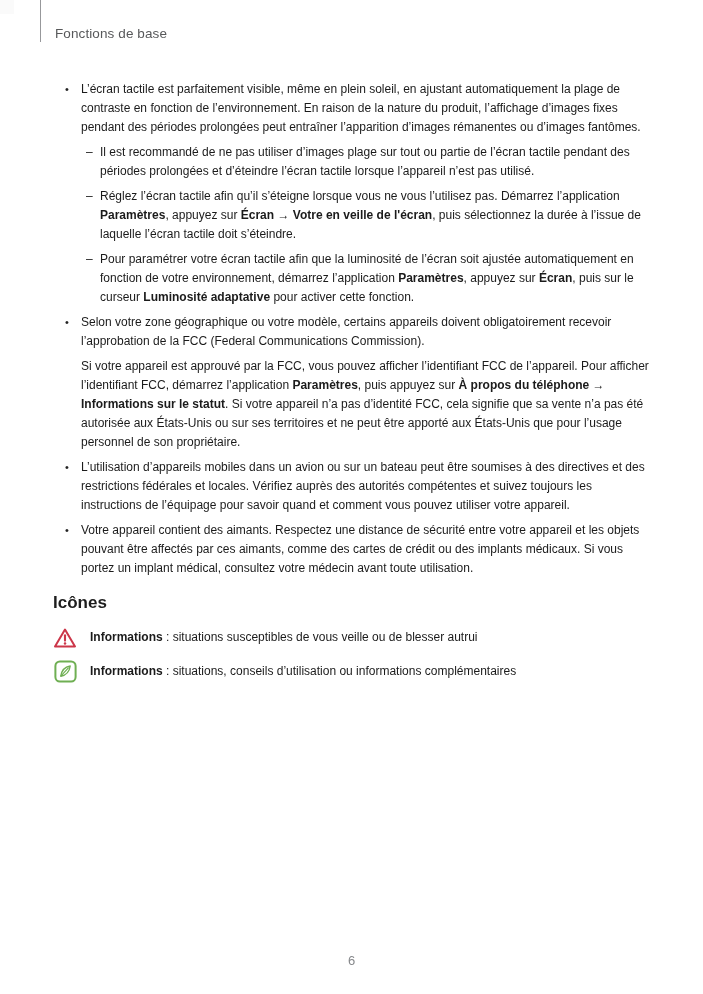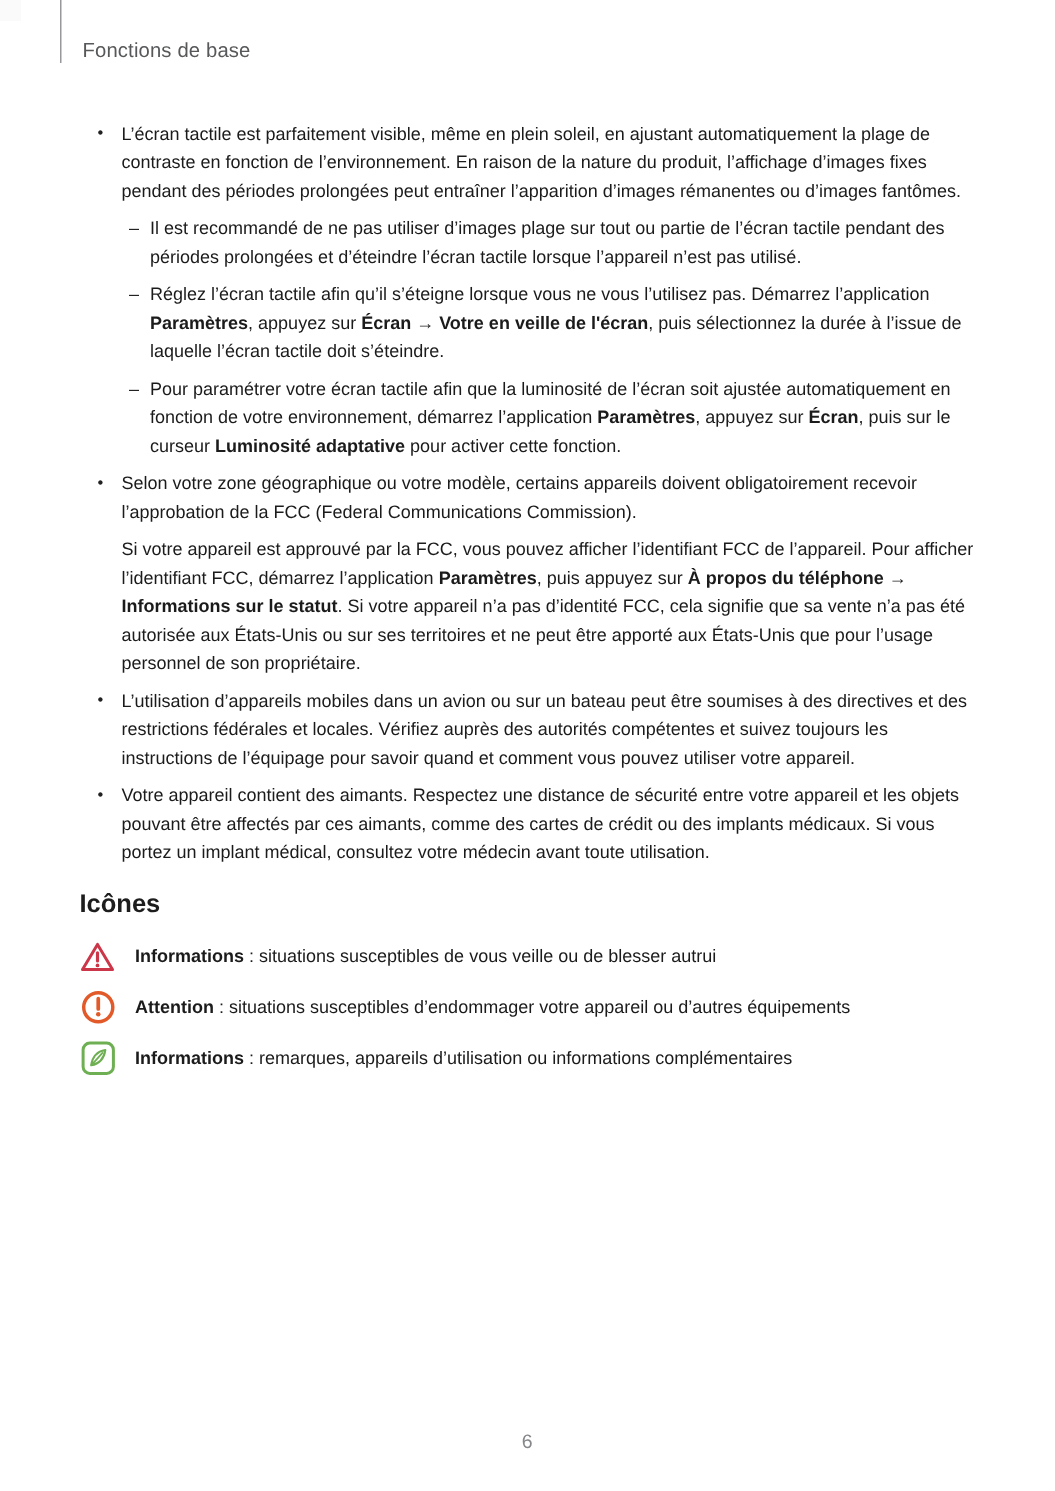--- a/index.html
+++ b/index.html
@@ -103,38 +103,28 @@
       <span class="sym warn">
         <svg viewBox="0 0 24 22" width="24" height="22" aria-hidden="true">
           <path d="M12 2.6 L22 19.4 L2 19.4 Z" fill="none" stroke="currentColor" stroke-width="2" stroke-linejoin="round"></path>
           <path d="M12 8.2 L12 13.6" stroke="currentColor" stroke-width="2.1" stroke-linecap="round"></path>
           <circle cx="12" cy="16.6" r="1.25" fill="currentColor"></circle>
         </svg>
       </span>
       <div class="txt"><span class="b">Informations</span><span> : situations susceptibles de vous veille ou de blesser autrui</span></div>
     </div>
 
-    <div class="icon-row">
-      <span class="sym caution">
-        <svg viewBox="0 0 23 23" width="23" height="23" aria-hidden="true">
-          <circle cx="11.5" cy="11.5" r="9.7" fill="none" stroke="currentColor" stroke-width="2.3"></circle>
-          <path d="M11.5 5.8 L11.5 12.6" stroke="currentColor" stroke-width="2.5" stroke-linecap="round"></path>
-          <circle cx="11.5" cy="16.2" r="1.5" fill="currentColor"></circle>
-        </svg>
-      </span>
-      <div class="txt"><span class="b">Attention</span><span> : situations susceptibles d’endommager votre appareil ou d’autres équipements</span></div>
-    </div>
 
     <div class="icon-row">
       <span class="sym info">
         <svg viewBox="0 0 23 23" width="23" height="23" aria-hidden="true">
           <rect x="1.4" y="1.4" width="20.2" height="20.2" rx="4.5" fill="none" stroke="currentColor" stroke-width="2"></rect>
           <path d="M6.8 16.2 C7.6 10.4 10.8 6.9 16.2 6 C15.4 11.6 12.4 15.2 6.8 16.2 Z" fill="none" stroke="currentColor" stroke-width="1.4" stroke-linejoin="round"></path>
           <path d="M6.8 16.2 L14.6 7.6" stroke="currentColor" stroke-width="1.2"></path>
         </svg>
       </span>
-      <div class="txt"><span class="b">Informations</span><span> : remarques, appareils d’utilisation ou informations complémentaires</span></div>
+      <div class="txt"><span class="b">Informations</span><span> : situations, conseils d’utilisation ou informations complémentaires</span></div>
     </div>
 
   </div>
 
   <div class="page-number">6</div>
 </div>
 
 </body></html>

